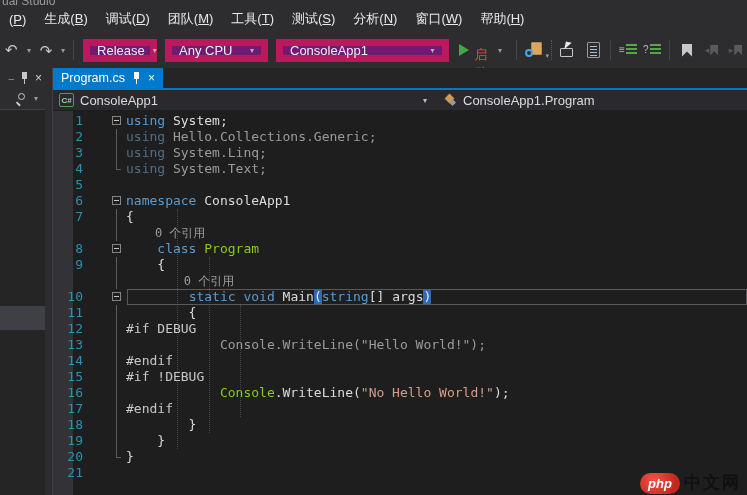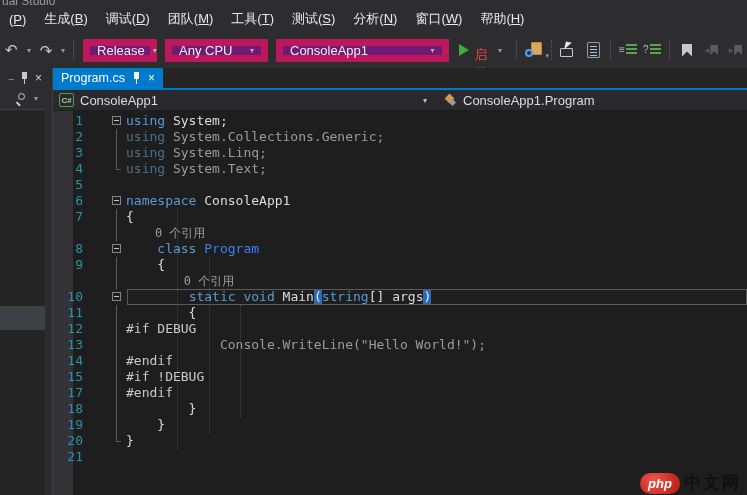--- a/index.html
+++ b/index.html
@@ -131,21 +131,21 @@
   .sp { width:20px; flex:none; }
   .fold { width:16px; flex:none; position:relative; }
   .fbox { position:absolute; left:2px; top:3px; width:9px; height:9px;
     border:1px solid #848484; background:#1E1E1E; z-index:2; }
   .fbox .fdash { position:absolute; left:1px; right:1px; top:3px; height:1px; background:#C8C8C8; }
   .fline { position:absolute; left:6px; top:0; bottom:0; border-left:1px solid #5A5A5A; }
   .fend { position:absolute; left:6px; top:0; height:9px; width:5px;
     border-left:1px solid #5A5A5A; border-bottom:1px solid #5A5A5A; }
   .codetext { white-space:pre; }
 
-  .kw { color:#569CD6; } .pln { color:#DCDCDC;text-align:right; } .typ { color:#3b82f6; }
+  .kw { color:#569CD6; } .pln { color:#DCDCDC;text-align:right; } .typ { color:#84cc16; }
   .str { color:#D69D85; } .dim { color:#9B9B9B; } .dimkw { color:#4D6E8A; }
   .pre { color:#C8C8C8; } .lens { color:#9D9D9D; font-size:12px; }
   .brc { background:#2D6BB5; color:#E8E8E8; }
 
   .cur-outline { position:absolute; left:74px; right:0; top:0; bottom:0;
     border:1px solid #5A5A5E; pointer-events:none; }
 
   
   .watermark { position:absolute; right:6px; bottom:1px; display:flex; align-items:flex-end; gap:4px; }
   .wm-badge { width:40px; height:21px; border-radius:11px;
@@ -310,36 +310,37 @@
         </div>
       </div>
 
       <div class="editor">
         <div class="glyph-margin"></div>
         <div class="guide" style="left:124px; top:98px;  height:240px;"></div>
         <div class="guide" style="left:156px; top:146px; height:176px;"></div>
         <div class="guide" style="left:187px; top:194px; height:112px;"></div>
         <div id="code-lines">
             <div class="code-row"><span class="ln">1</span><span class="sp"></span><span class="fold"><span class="fbox"><span class="fdash"></span></span></span><span class="codetext"><span class="kw">using</span><span class="pln"> System;</span></span></div>
-            <div class="code-row"><span class="ln">2</span><span class="sp"></span><span class="fold"><span class="fline"></span></span><span class="codetext"><span class="dimkw">using</span><span class="dim"> System.Collections.Generic;</span></span></div>
+            <div class="code-row"><span class="ln">2</span><span class="sp"></span><span class="fold"><span class="fline"></span></span><span class="codetext"><span class="dimkw">using</span><span class="dim"> Hello.Collections.Generic;</span></span></div>
             <div class="code-row"><span class="ln">3</span><span class="sp"></span><span class="fold"><span class="fline"></span></span><span class="codetext"><span class="dimkw">using</span><span class="dim"> System.Linq;</span></span></div>
             <div class="code-row"><span class="ln">4</span><span class="sp"></span><span class="fold"><span class="fend"></span></span><span class="codetext"><span class="dimkw">using</span><span class="dim"> System.Text;</span></span></div>
             <div class="code-row"><span class="ln">5</span><span class="sp"></span><span class="fold"></span><span class="codetext"></span></div>
             <div class="code-row"><span class="ln">6</span><span class="sp"></span><span class="fold"><span class="fbox"><span class="fdash"></span></span></span><span class="codetext"><span class="kw">namespace</span><span class="pln"> ConsoleApp1</span></span></div>
             <div class="code-row"><span class="ln">7</span><span class="sp"></span><span class="fold"><span class="fline"></span></span><span class="codetext"><span class="pln">{</span></span></div>
             <div class="code-row"><span class="ln"></span><span class="sp"></span><span class="fold"><span class="fline"></span></span><span class="codetext"><span class="lens">    0 个引用</span></span></div>
             <div class="code-row"><span class="ln">8</span><span class="sp"></span><span class="fold"><span class="fbox"><span class="fdash"></span></span></span><span class="codetext"><span class="pln">    </span><span class="kw">class</span><span class="pln"> </span><span class="typ">Program</span></span></div>
             <div class="code-row"><span class="ln">9</span><span class="sp"></span><span class="fold"><span class="fline"></span></span><span class="codetext"><span class="pln">    {</span></span></div>
             <div class="code-row"><span class="ln"></span><span class="sp"></span><span class="fold"><span class="fline"></span></span><span class="codetext"><span class="lens">        0 个引用</span></span></div>
             <div class="code-row current"><span class="ln">10</span><span class="sp"></span><span class="fold"><span class="fbox"><span class="fdash"></span></span></span><span class="codetext"><span class="pln">        </span><span class="kw">static</span><span class="pln"> </span><span class="kw">void</span><span class="pln"> </span><span class="pln">Main</span><span class="brc">(</span><span class="kw">string</span><span class="pln">[] args</span><span class="brc">)</span></span><span class="cur-outline"></span></div>
             <div class="code-row"><span class="ln">11</span><span class="sp"></span><span class="fold"><span class="fline"></span></span><span class="codetext"><span class="pln">        {</span></span></div>
             <div class="code-row"><span class="ln">12</span><span class="sp"></span><span class="fold"><span class="fline"></span></span><span class="codetext"><span class="pre">#if DEBUG</span></span></div>
             <div class="code-row"><span class="ln">13</span><span class="sp"></span><span class="fold"><span class="fline"></span></span><span class="codetext"><span class="dim">            Console.WriteLine("Hello World!");</span></span></div>
             <div class="code-row"><span class="ln">14</span><span class="sp"></span><span class="fold"><span class="fline"></span></span><span class="codetext"><span class="pre">#endif</span></span></div>
             <div class="code-row"><span class="ln">15</span><span class="sp"></span><span class="fold"><span class="fline"></span></span><span class="codetext"><span class="pre">#if !DEBUG</span></span></div>
+            <div class="code-row"><span class="ln">16</span><span class="sp"></span><span class="fold"><span class="fline"></span></span><span class="codetext"><span class="pln">            </span><span class="typ">Console</span><span class="pln">.WriteLine(</span><span class="str">"No Hello World!"</span><span class="pln">);</span></span></div>
             <div class="code-row"><span class="ln">17</span><span class="sp"></span><span class="fold"><span class="fline"></span></span><span class="codetext"><span class="pre">#endif</span></span></div>
             <div class="code-row"><span class="ln">18</span><span class="sp"></span><span class="fold"><span class="fline"></span></span><span class="codetext"><span class="pln">        }</span></span></div>
             <div class="code-row"><span class="ln">19</span><span class="sp"></span><span class="fold"><span class="fline"></span></span><span class="codetext"><span class="pln">    }</span></span></div>
             <div class="code-row"><span class="ln">20</span><span class="sp"></span><span class="fold"><span class="fend"></span></span><span class="codetext"><span class="pln">}</span></span></div>
             <div class="code-row"><span class="ln">21</span><span class="sp"></span><span class="fold"></span><span class="codetext"></span></div>
           </div>
       </div>
     </div>
   </div>
 

